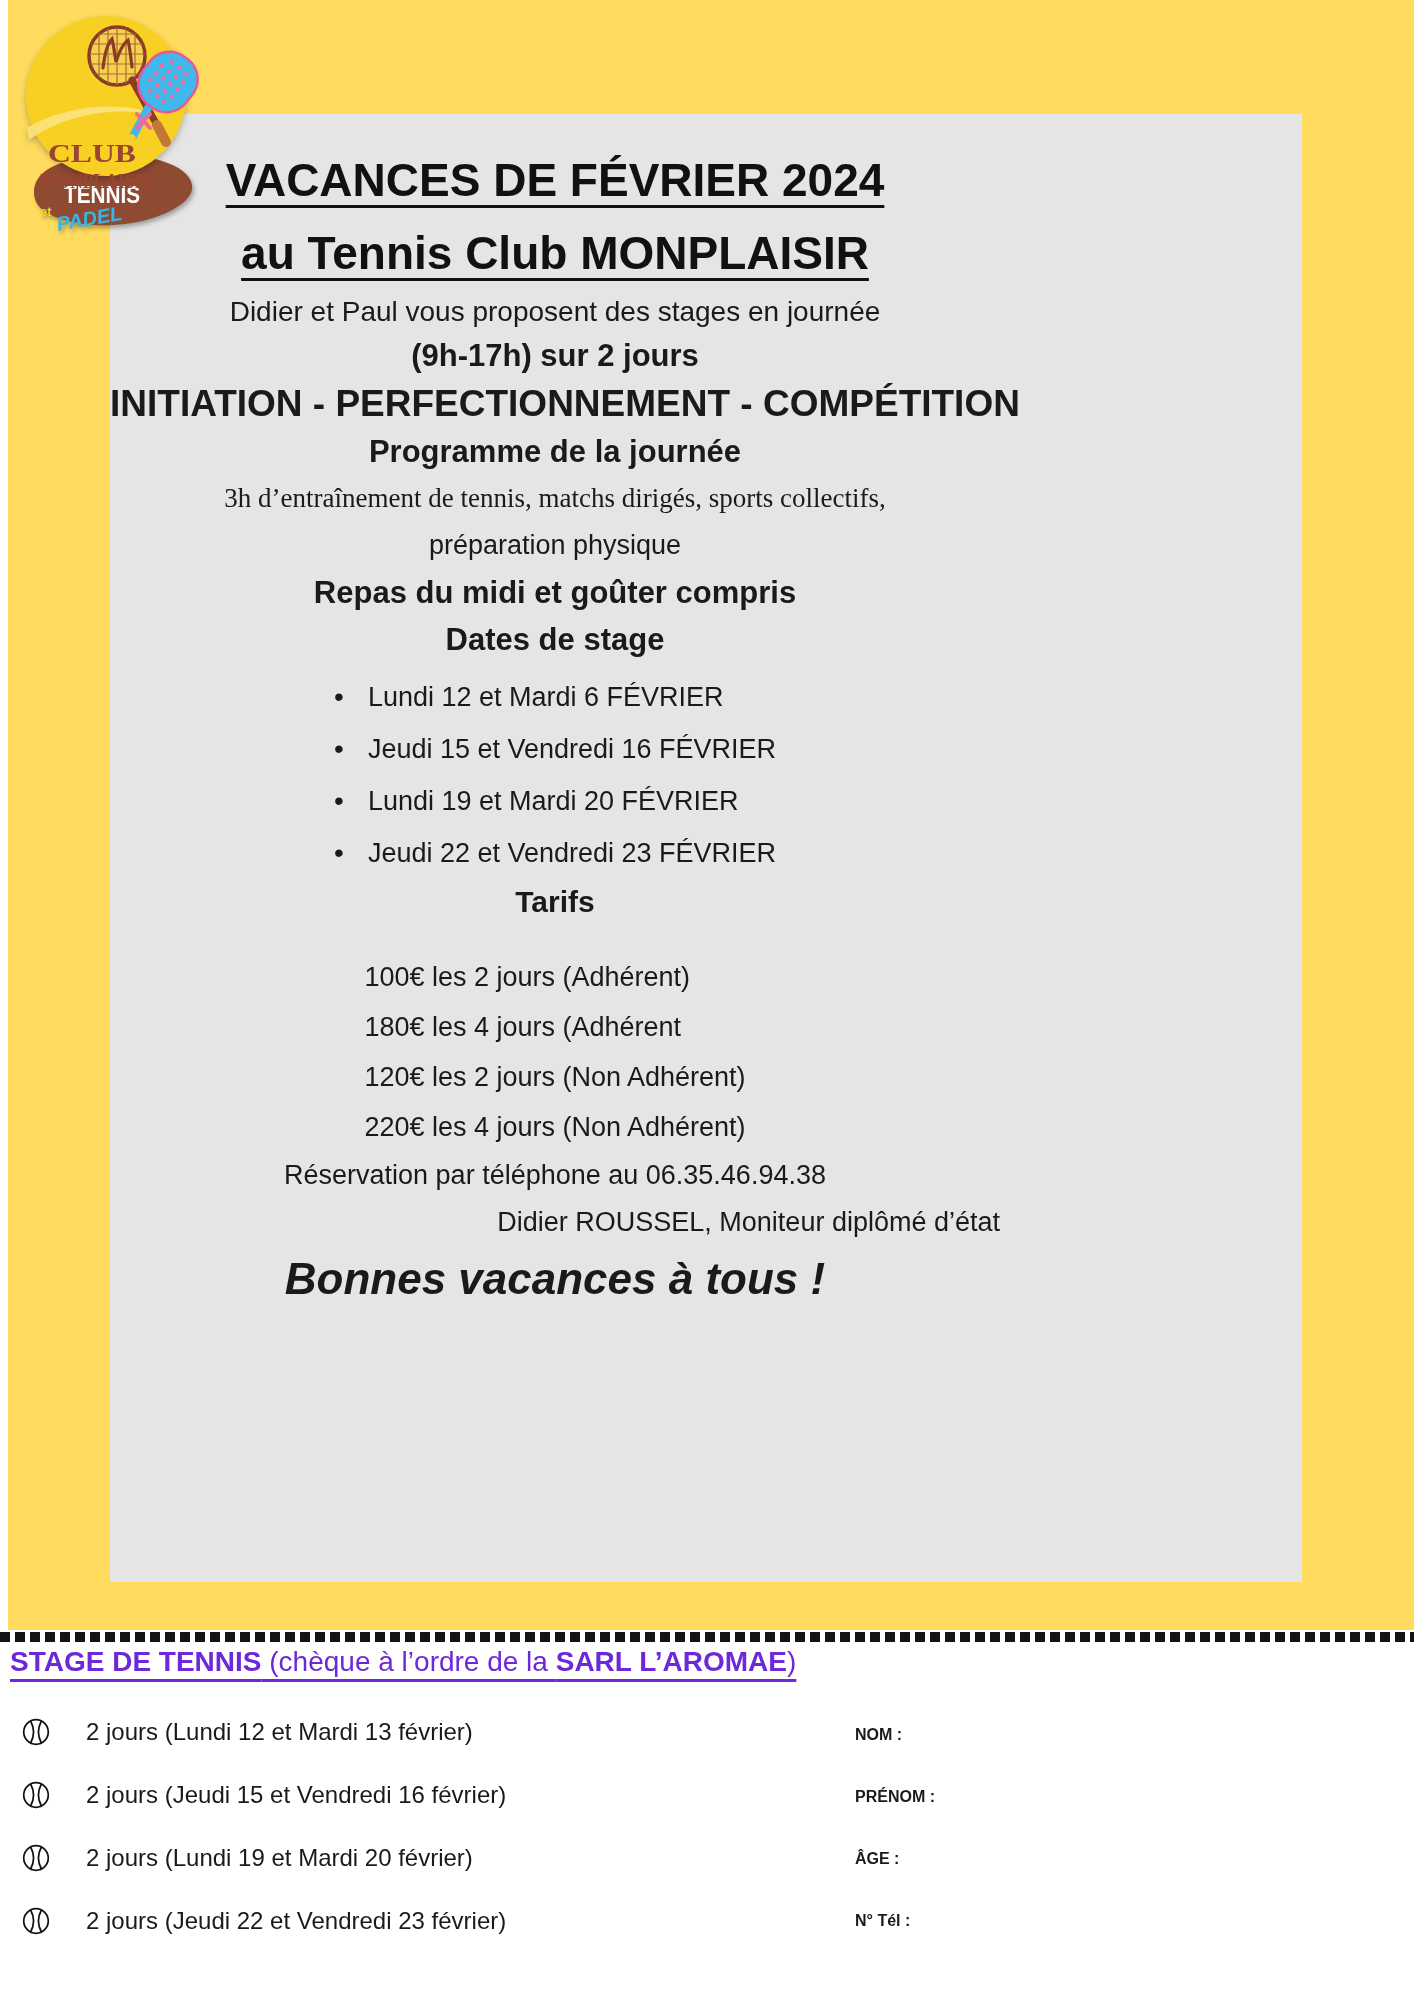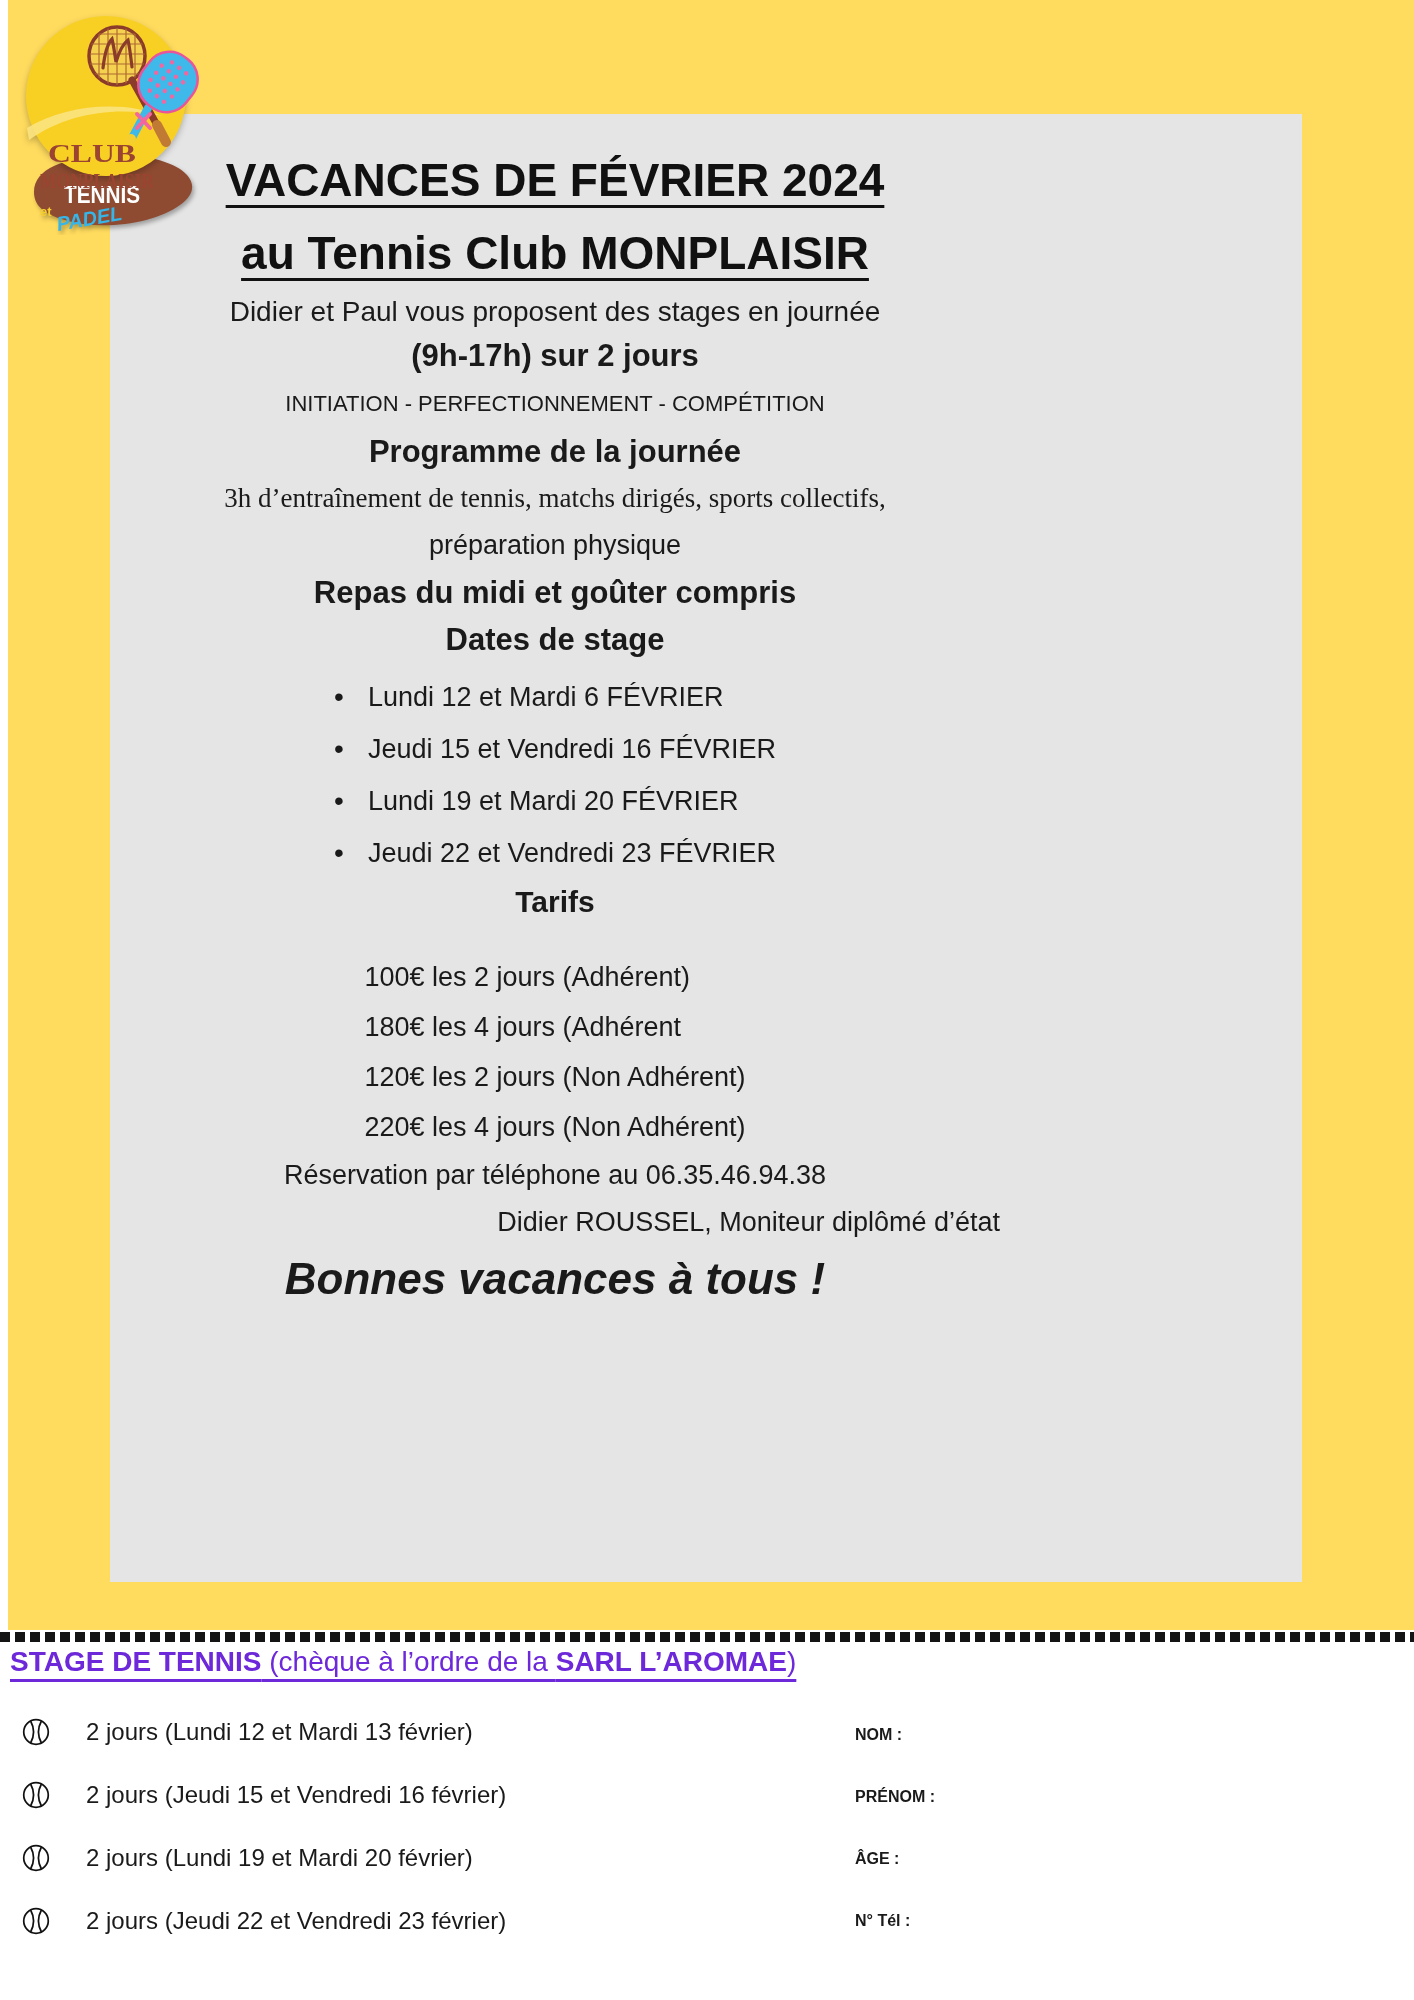--- a/index.html
+++ b/index.html
@@ -6,21 +6,21 @@
   .page{position:relative;width:1414px;height:2000px;background:#ffffff;overflow:hidden;
         font-family:"Liberation Sans",sans-serif;color:#1a1a1a;}
   .yellow-bg{position:absolute;left:8px;top:0;width:1406px;height:1630px;background:#FFDB5E;}
   .card{position:absolute;left:110px;top:80px;width:1192px;height:1468px;background:#e5e5e5;margin-top:34px;}
   .content{width:890px;text-align:center;padding-top:30px;}
   .content h1,.content h2,.content h3,.content p{margin:0;white-space:nowrap;}
   .title{font-size:46px;font-weight:bold;line-height:73px;color:#111;
          text-decoration:underline;text-decoration-thickness:3px;text-underline-offset:9px;}
   .intro{margin-top:16px;font-size:28px;line-height:43px;}
   .hours{margin-top:14px;font-size:31px;font-weight:bold;line-height:46px;}
-  .levels{margin-top:30px;font-size:22px;font-weight:normal;line-height:50px;}
+  .levels{margin-top:30px;font-size:37px;font-weight:bold;line-height:50px;}
   .program-title{margin-top:36px;font-size:31px;font-weight:bold;line-height:46px;}
   .body-line{font-size:27px;line-height:47px;}
   .pline1{margin-top:6px;font-family:Liberation Serif, serif;}
   .meals{margin-top:30px;font-size:31px;font-weight:bold;line-height:47px;}
   .dates-title{margin-top:39px;font-size:31px;font-weight:bold;line-height:47px;}
   .dates-list{margin:8px auto 0;padding:0;list-style:none;display:inline-block;text-align:left;}
   .date-item{font-size:27px;line-height:51px;white-space:nowrap;}
   .date-item::before{content:"•";display:inline-block;width:34px;font-size:28px;}
   .tarifs-title{margin-top:28px;font-size:30px;font-weight:bold;line-height:46px;}
   .tarifs-list{margin-top:27px;display:inline-block;text-align:left;}

